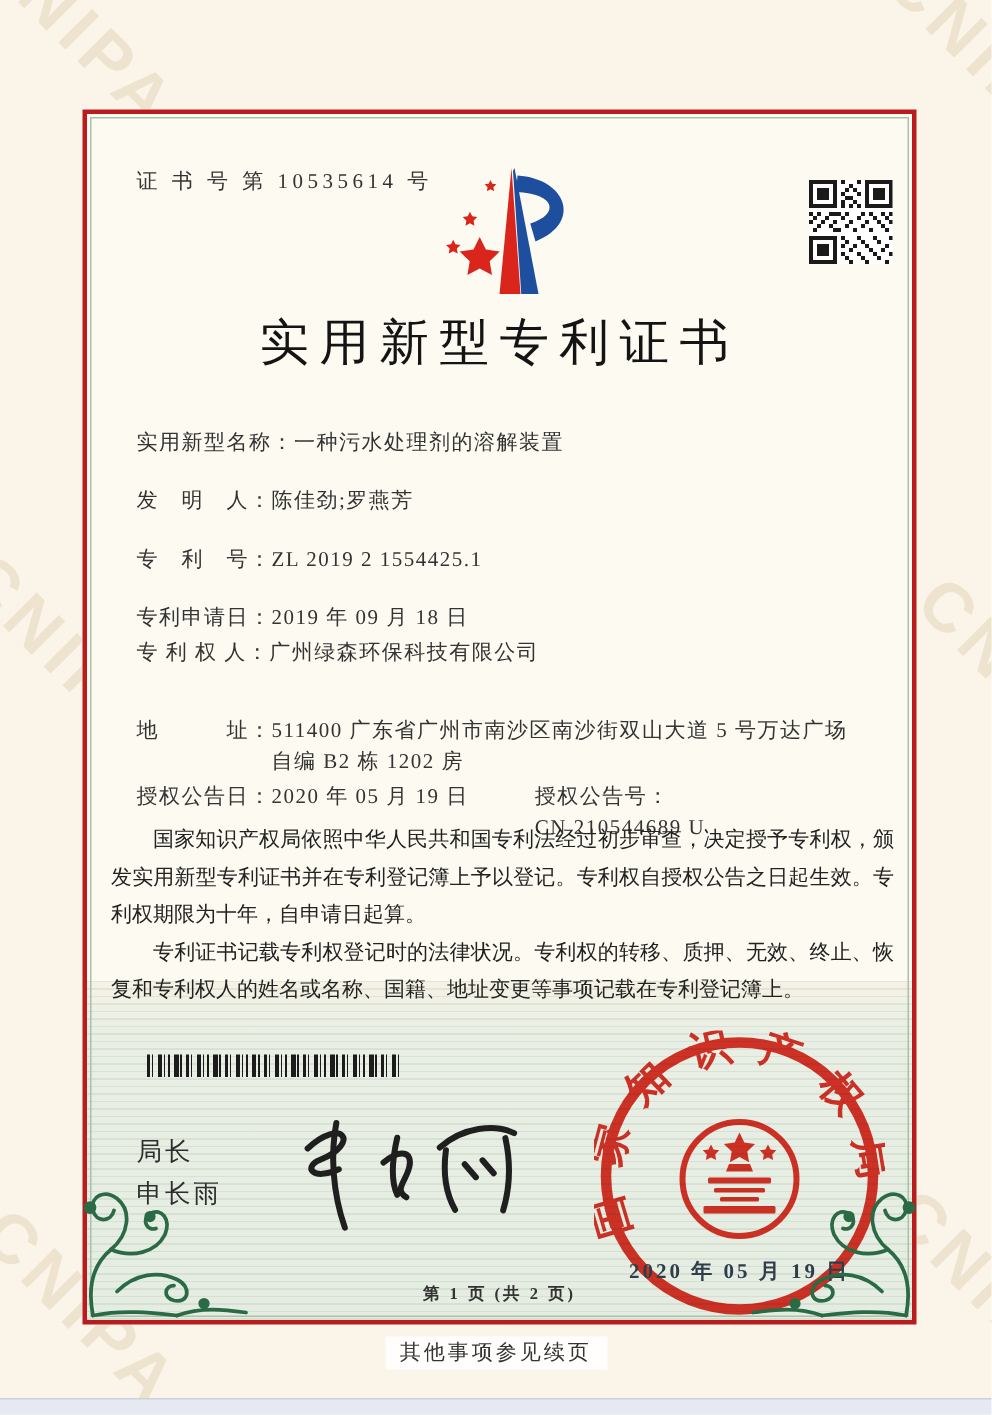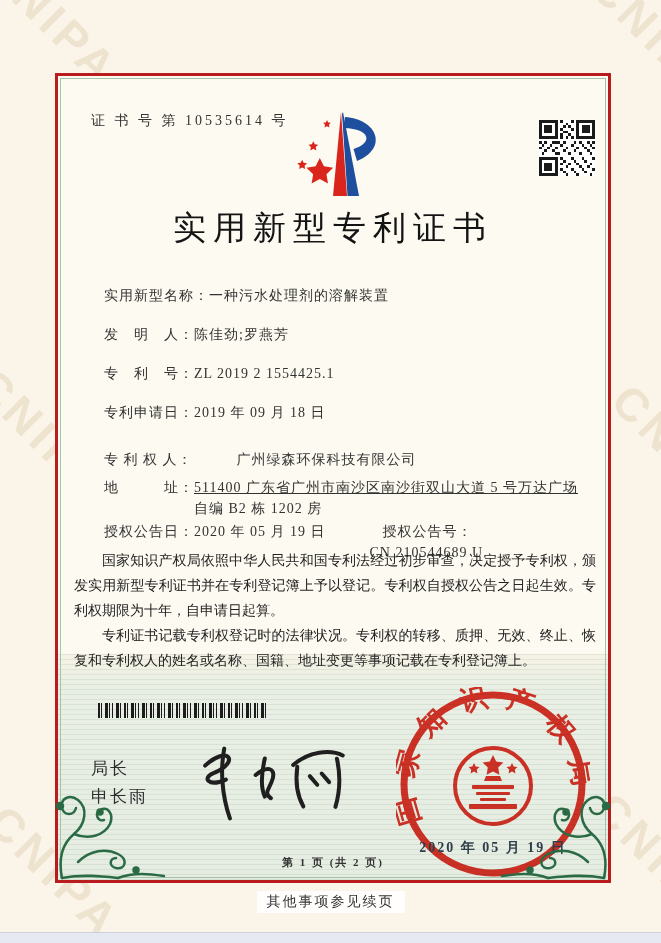--- a/index.html
+++ b/index.html
@@ -36,21 +36,21 @@
   }
   .logo{position:absolute;left:233px;top:28px;}
   .qr{position:absolute;left:481px;top:44px;}
   .title{
     position:absolute;left:0;top:130px;width:100%;
     text-align:center;font-size:33px;font-weight:normal;
     letter-spacing:7px;color:#141414;
   }
   .fields{position:absolute;left:33px;top:209px;width:500px;font-size:14px;color:#333;}
   .frow{position:absolute;left:0;display:flex;line-height:21px;}
-  .flabel{white-space:nowrap;letter-spacing:1px;margin-left:13px;}
+  .flabel{white-space:nowrap;letter-spacing:1px;}
   .fvalue{letter-spacing:1px;}
   .grant-row{position:absolute;left:0;top:236px;display:flex;line-height:21px;}
   .grant-no{margin-left:44px;display:flex;flex-direction:column;}
   .paras{
     position:absolute;left:16px;top:472px;width:522px;
     font-size:14px;line-height:25px;text-align:justify;
     word-break:break-all;color:#222;
   }
   .paras p{margin:0;text-indent:2em;}
   .barcode{
@@ -151,28 +151,28 @@
       <span class="fvalue">陈佳劲;罗燕芳</span>
     </div>
     <div class="frow" style="top:78px;">
       <span class="flabel">专　利　号：</span>
       <span class="fvalue">ZL 2019 2 1554425.1</span>
     </div>
     <div class="frow" style="top:117px;">
       <span class="flabel">专利申请日：</span>
       <span class="fvalue">2019 年 09 月 18 日</span>
     </div>
-    <div class="frow" style="top:164px;gap:44px;">
+    <div class="frow" style="top:140px;">
       <span class="flabel">专 利 权 人：</span>
       <span class="fvalue">广州绿森环保科技有限公司</span>
     </div>
     <div class="frow" style="top:192px;">
       <span class="flabel">地　　　址：</span>
       <span class="fvalue">
-        <span style="display:block;text-decoration:underline;">511400 广东省广州市南沙区南沙街双山大道 5 号万达广场</span>
+        <span style="display:block;">511400 广东省广州市南沙区南沙街双山大道 5 号万达广场</span>
         <span style="display:block;">自编 B2 栋 1202 房</span>
       </span>
     </div>
     <div class="grant-row">
       <span class="flabel">授权公告日：</span>
       <span class="fvalue">2020 年 05 月 19 日</span>
       <span class="grant-no">
         <span class="flabel">授权公告号：</span>
         <span class="fvalue">CN 210544689 U</span>
       </span>

